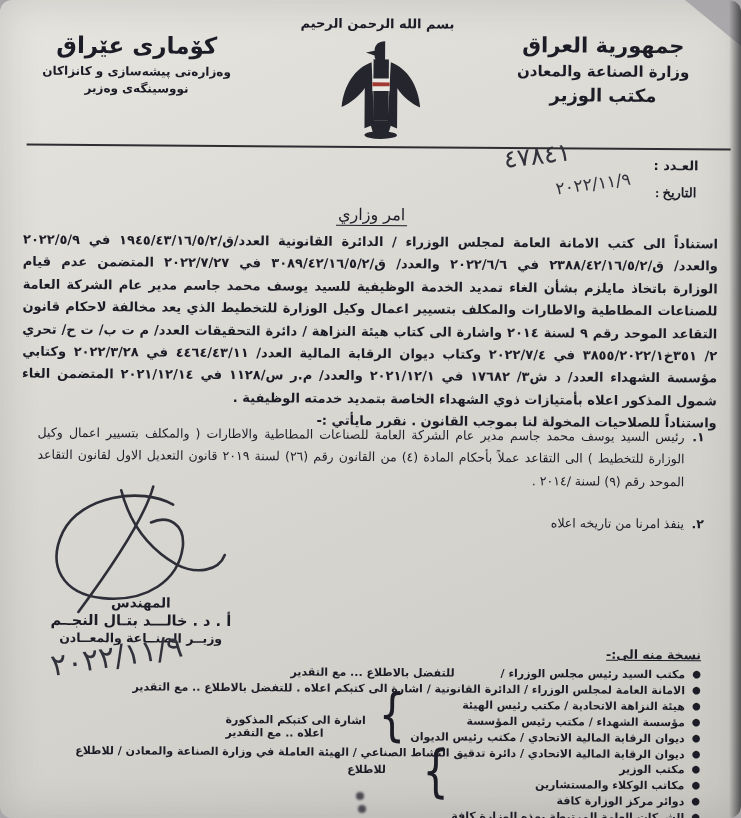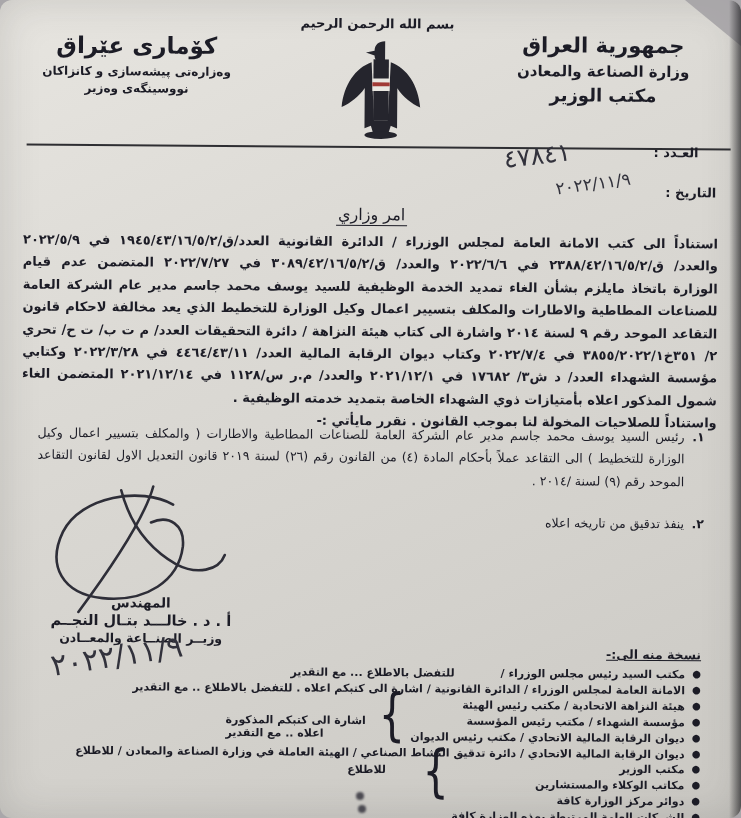--- a/index.html
+++ b/index.html
@@ -21,22 +21,22 @@
   .hdr-kurdish .k3{font-size:12px;margin-top:3px;}
   .bismillah{position:absolute;top:16px;left:290px;width:170px;text-align:center;font-size:13px;font-weight:bold;}
   .emblem{position:absolute;top:38px;left:333px;}
   .hdr-arabic{position:absolute;top:32px;right:30px;width:220px;text-align:center;font-weight:bold;}
   .hdr-arabic .a1{font-size:21px;}
   .hdr-arabic .a2{font-size:15px;margin-top:5px;}
   .hdr-arabic .a3{font-size:18px;margin-top:4px;}
   .rule{position:absolute;top:146px;left:25px;right:12px;height:2px;background:#2e2e32;}
   
   .ref-label{position:absolute;font-size:13px;font-weight:bold;direction:rtl;}
-  .lbl-num{top:143px;right:44px;}
-  .lbl-date{top:183px;right:26px;}
+  .lbl-num{top:156px;right:44px;}
+  .lbl-date{top:183px;right:46px;font-family:Liberation Serif, serif;}
   .hand{color:#32323c;direction:ltr;unicode-bidi:bidi-override;}
   .hw-number{position:absolute;top:140px;right:172px;font-size:25px;letter-spacing:5px;transform:rotate(-7deg);}
   .hw-date-top{position:absolute;top:172px;right:112px;font-size:17px;letter-spacing:2px;transform:rotate(-8deg);}
   
   .doc-title{position:absolute;top:205px;left:0;width:741px;text-align:center;}
   .doc-title span{font-size:16px;font-weight:normal;border-bottom:1.6px solid #1c1c26;padding:0 2px 1px;}
   
   .body-block{position:absolute;top:231px;left:22px;right:24px;direction:rtl;font-size:13px;font-weight:bold;}
   .body-block .ln{height:22.4px;line-height:22.4px;white-space:nowrap;}
   .jline{text-align:justify;text-align-last:justify;}
@@ -126,21 +126,21 @@
       <div class="ln rline">واستناداً للصلاحيات المخولة لنا بموجب القانون . نقرر مايأتي :-</div>
     </div>
 
     <div class="items-block">
       <div class="item">
         <span class="item-num">١.</span>
         <span>رئيس السيد </span><span class="bold-name">يوسف محمد جاسم</span><span> مدير عام الشركة العامة للصناعات المطاطية والاطارات ( والمكلف بتسيير اعمال وكيل الوزارة للتخطيط ) الى التقاعد عملاً بأحكام المادة (٤) من القانون رقم (٢٦) لسنة ٢٠١٩ قانون التعديل الاول لقانون التقاعد الموحد رقم (٩) لسنة /٢٠١٤ .</span>
       </div>
       <div class="item">
         <span class="item-num">٢.</span>
-        <span>ينفذ تدقيق من تاريخه اعلاه</span>
+        <span>ينفذ امرنا من تاريخه اعلاه</span>
       </div>
     </div>
 
     <div class="sig-scribble">
       <svg width="212" height="130" viewBox="0 0 212 130">
         <g fill="none" stroke="#2e2e38" stroke-width="2.6" stroke-linecap="round">
           <path d="M150 20 C118 2 58 12 40 48 C24 82 40 110 80 114 C124 118 156 96 160 62 C162 40 146 30 128 38"></path>
           <path d="M130 2 C122 32 94 76 56 128"></path>
           <path d="M98 6 C106 36 122 62 154 80 C174 90 196 86 202 70"></path>
         </g>

